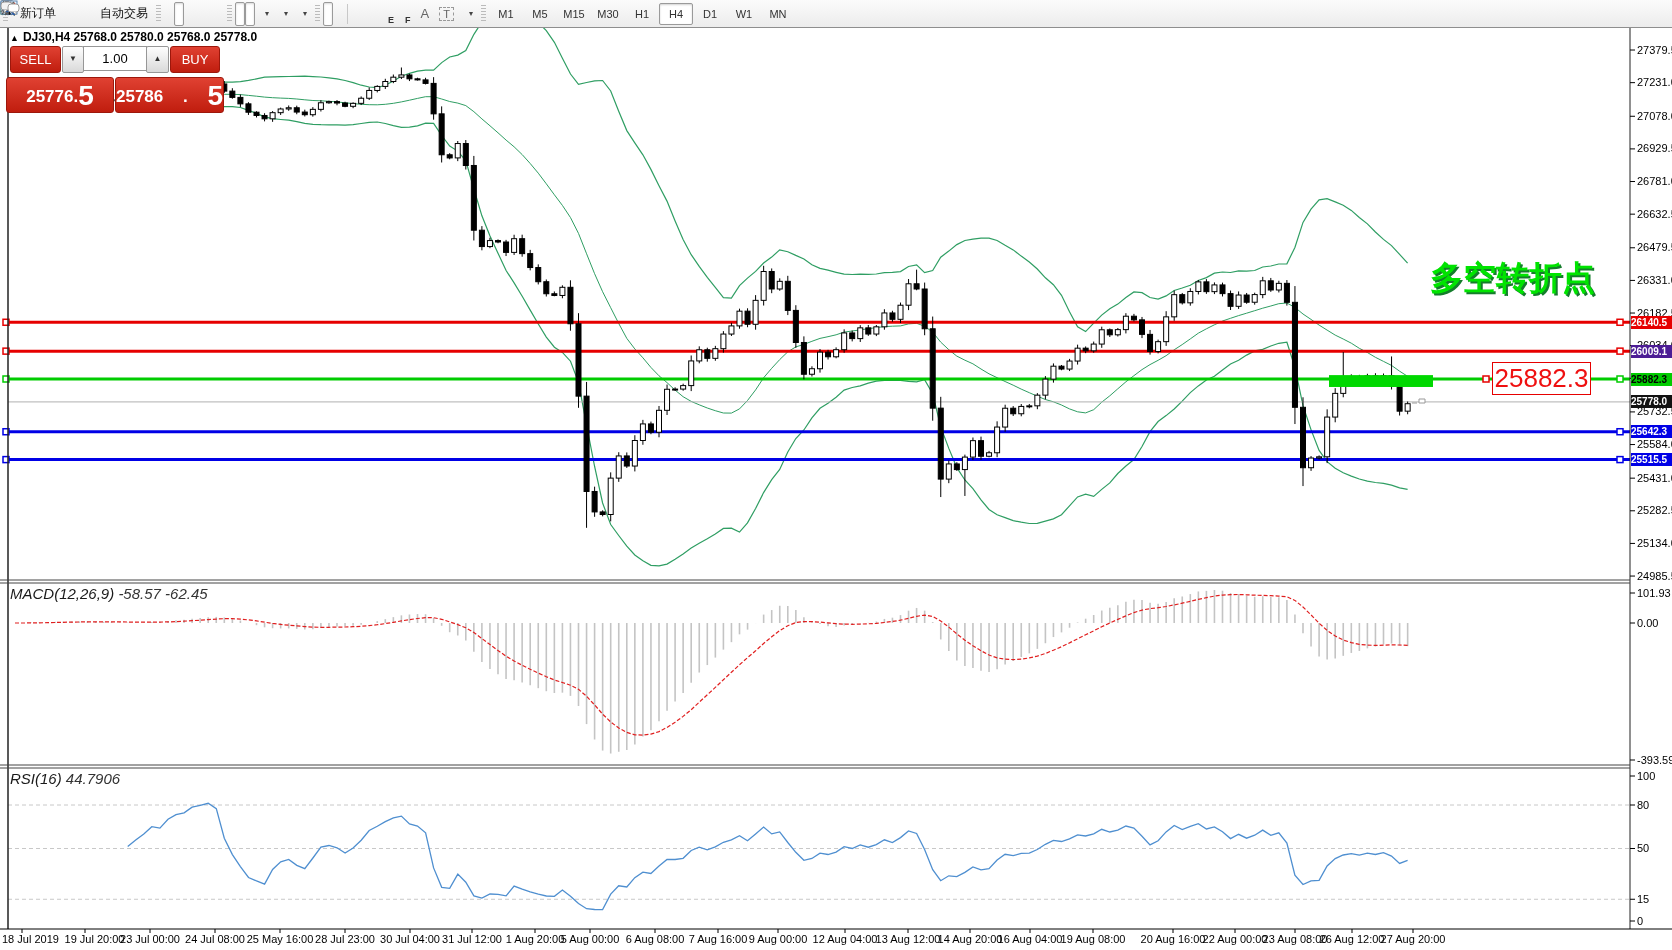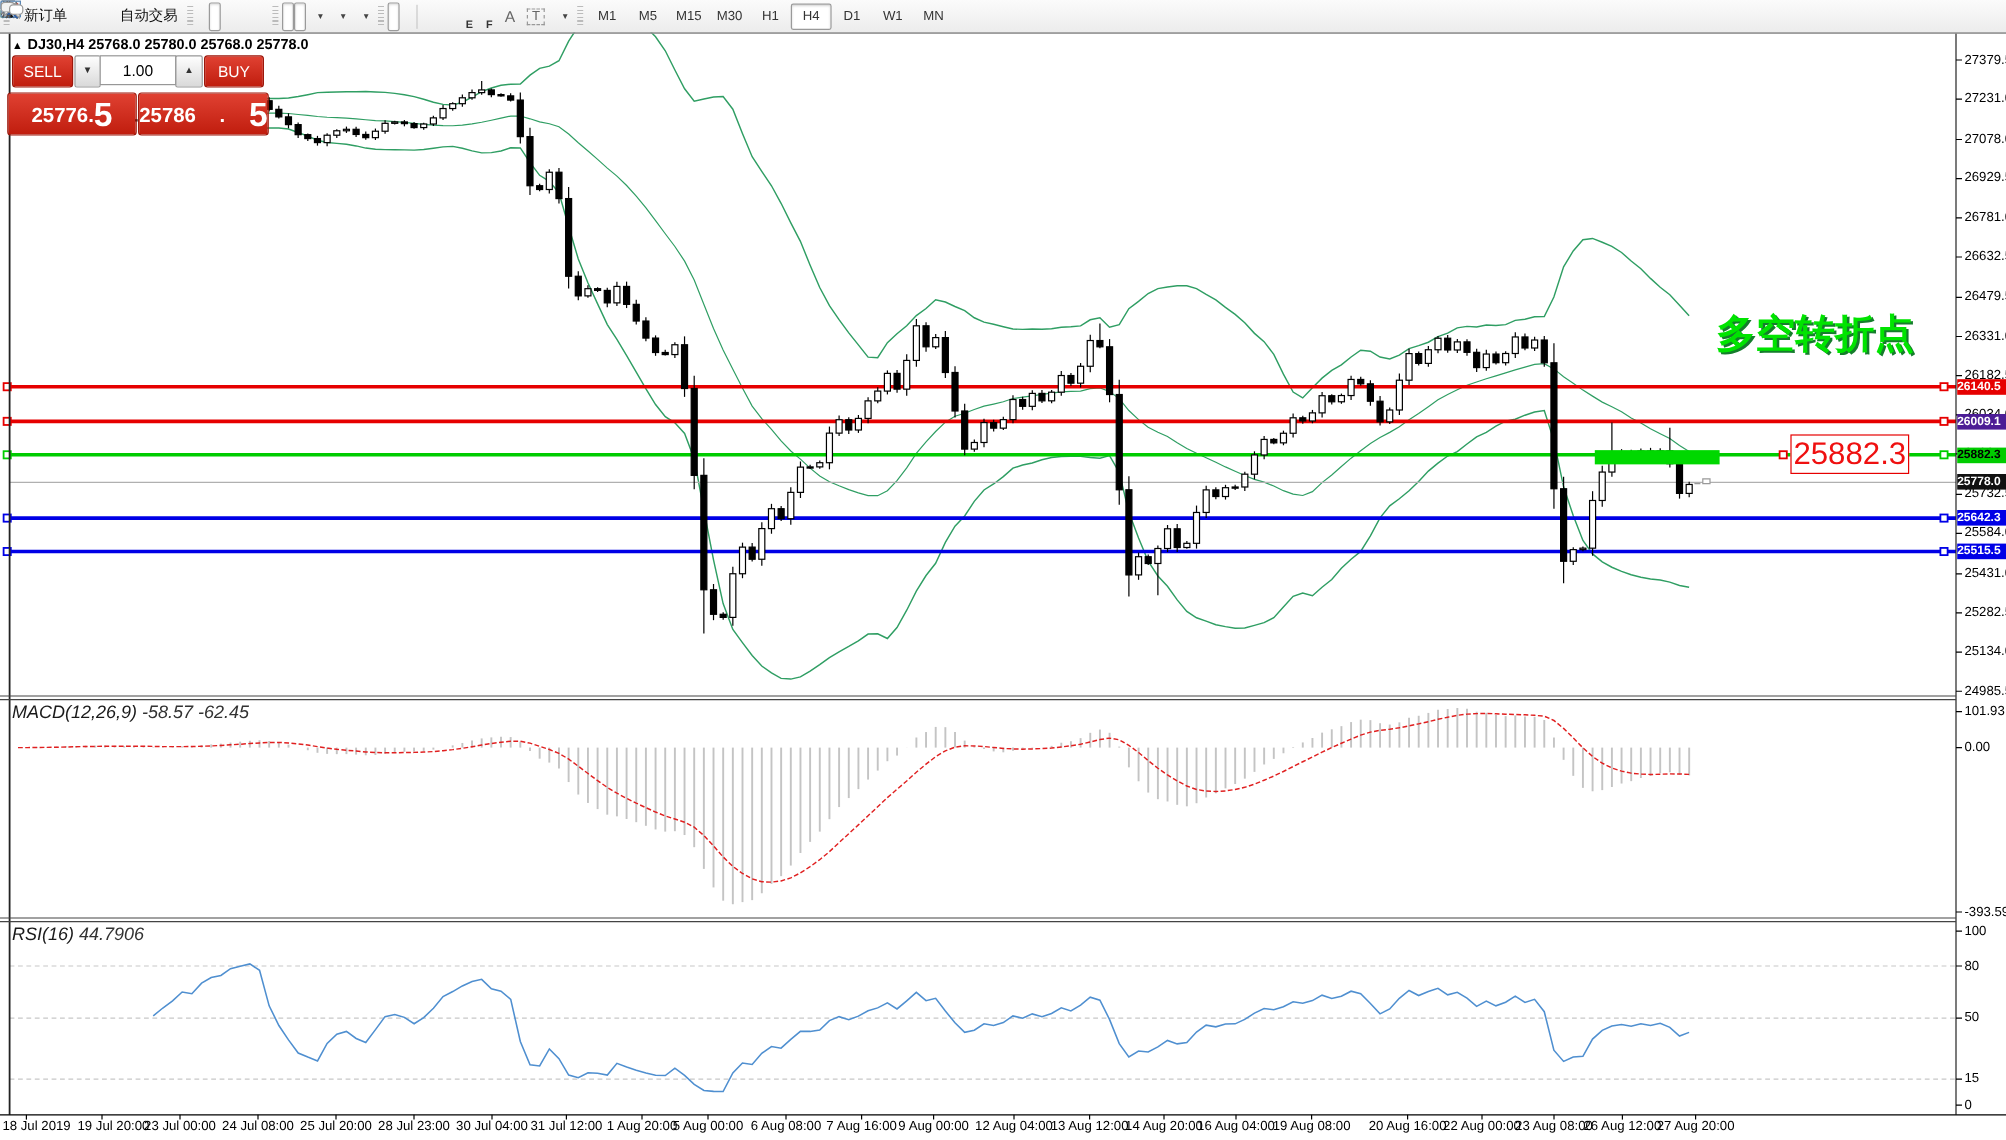--- a/index.html
+++ b/index.html
@@ -991,21 +991,21 @@
       <div class="axlabel" style="top: 753.5px;">-393.59</div>
       <div class="axlabel" style="top: 769.5px;">100</div>
       <div class="axlabel" style="top: 798.5px;">80</div>
       <div class="axlabel" style="top: 842px;">50</div>
       <div class="axlabel" style="top: 892.75px;">15</div>
       <div class="axlabel" style="top: 914.5px;">0</div>
       <div class="tlabel" style="left: 2px; transform: none;">18 Jul 2019</div>
       <div class="tlabel" style="left: 85px; padding-left: 19px;">19 Jul 20:00</div>
       <div class="tlabel" style="left: 150px;">23 Jul 00:00</div>
       <div class="tlabel" style="left: 215px;">24 Jul 08:00</div>
-      <div class="tlabel" style="left: 280px;">25 Jul 20:00</div>
+      <div class="tlabel" style="left: 280px;">25 May 16:00</div>
       <div class="tlabel" style="left: 345px;">28 Jul 23:00</div>
       <div class="tlabel" style="left: 410px;">30 Jul 04:00</div>
       <div class="tlabel" style="left: 472px;">31 Jul 12:00</div>
       <div class="tlabel" style="left: 535px;">1 Aug 20:00</div>
       <div class="tlabel" style="left: 590px;">5 Aug 00:00</div>
       <div class="tlabel" style="left: 655px;">6 Aug 08:00</div>
       <div class="tlabel" style="left: 718px;">7 Aug 16:00</div>
       <div class="tlabel" style="left: 778px;">9 Aug 00:00</div>
       <div class="tlabel" style="left: 845px;">12 Aug 04:00</div>
       <div class="tlabel" style="left: 908px;">13 Aug 12:00</div>

